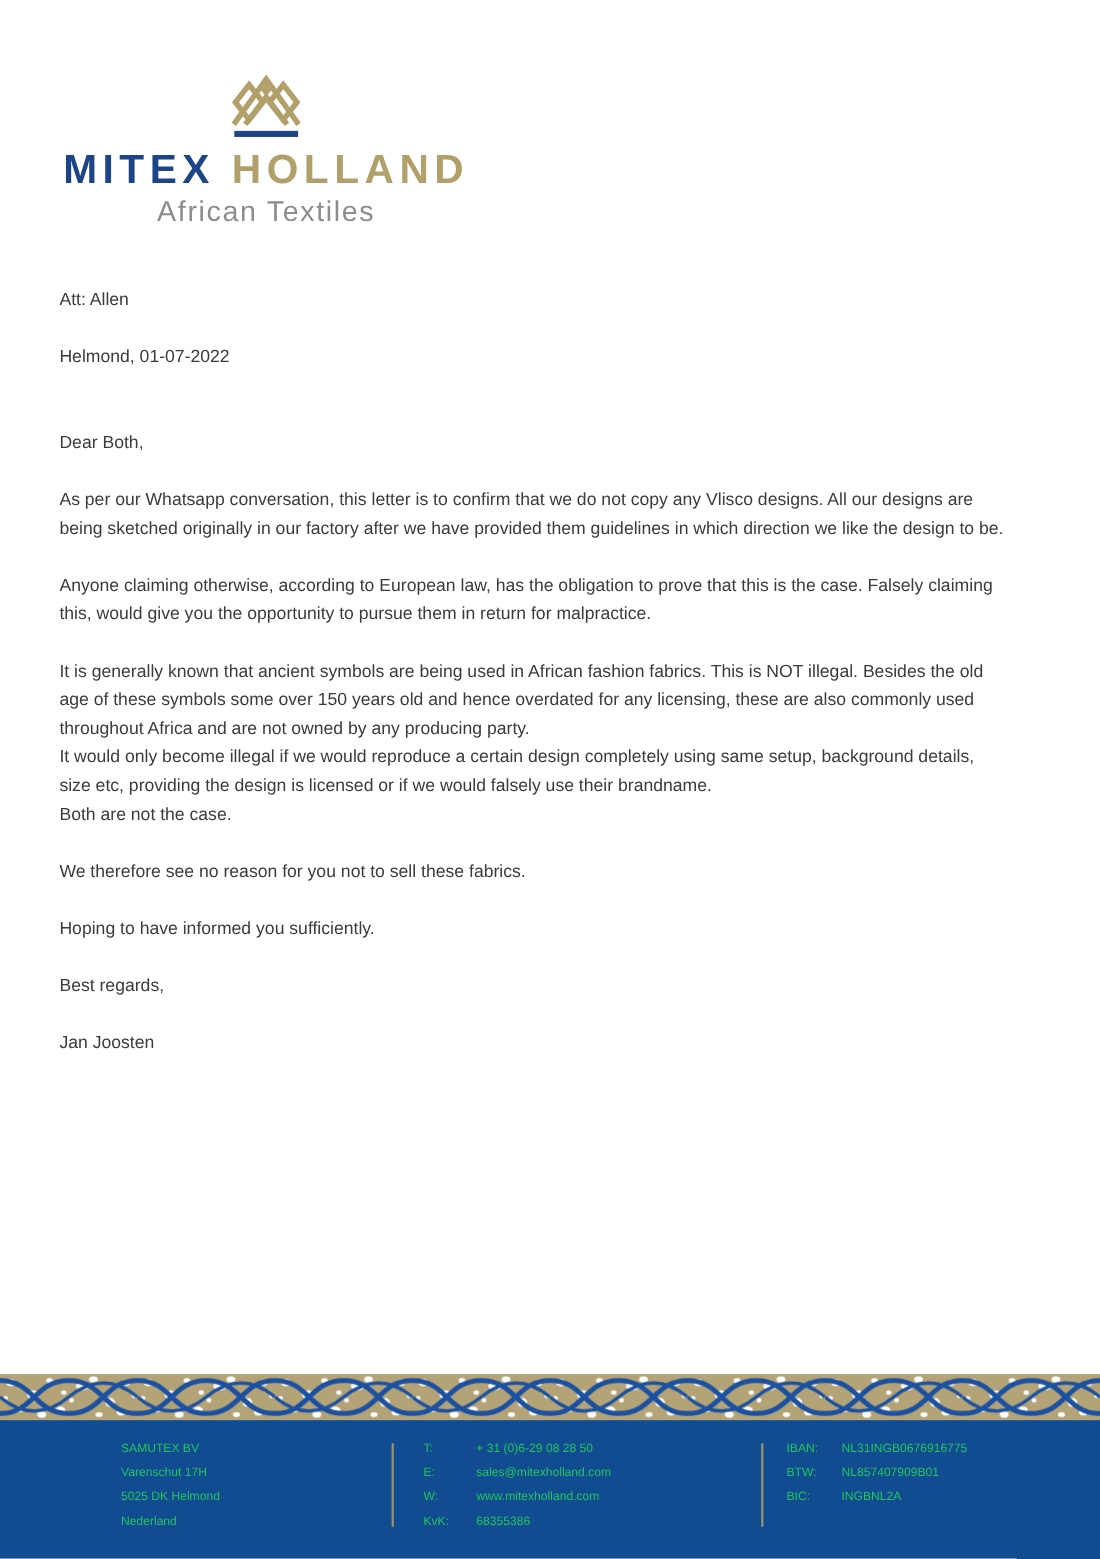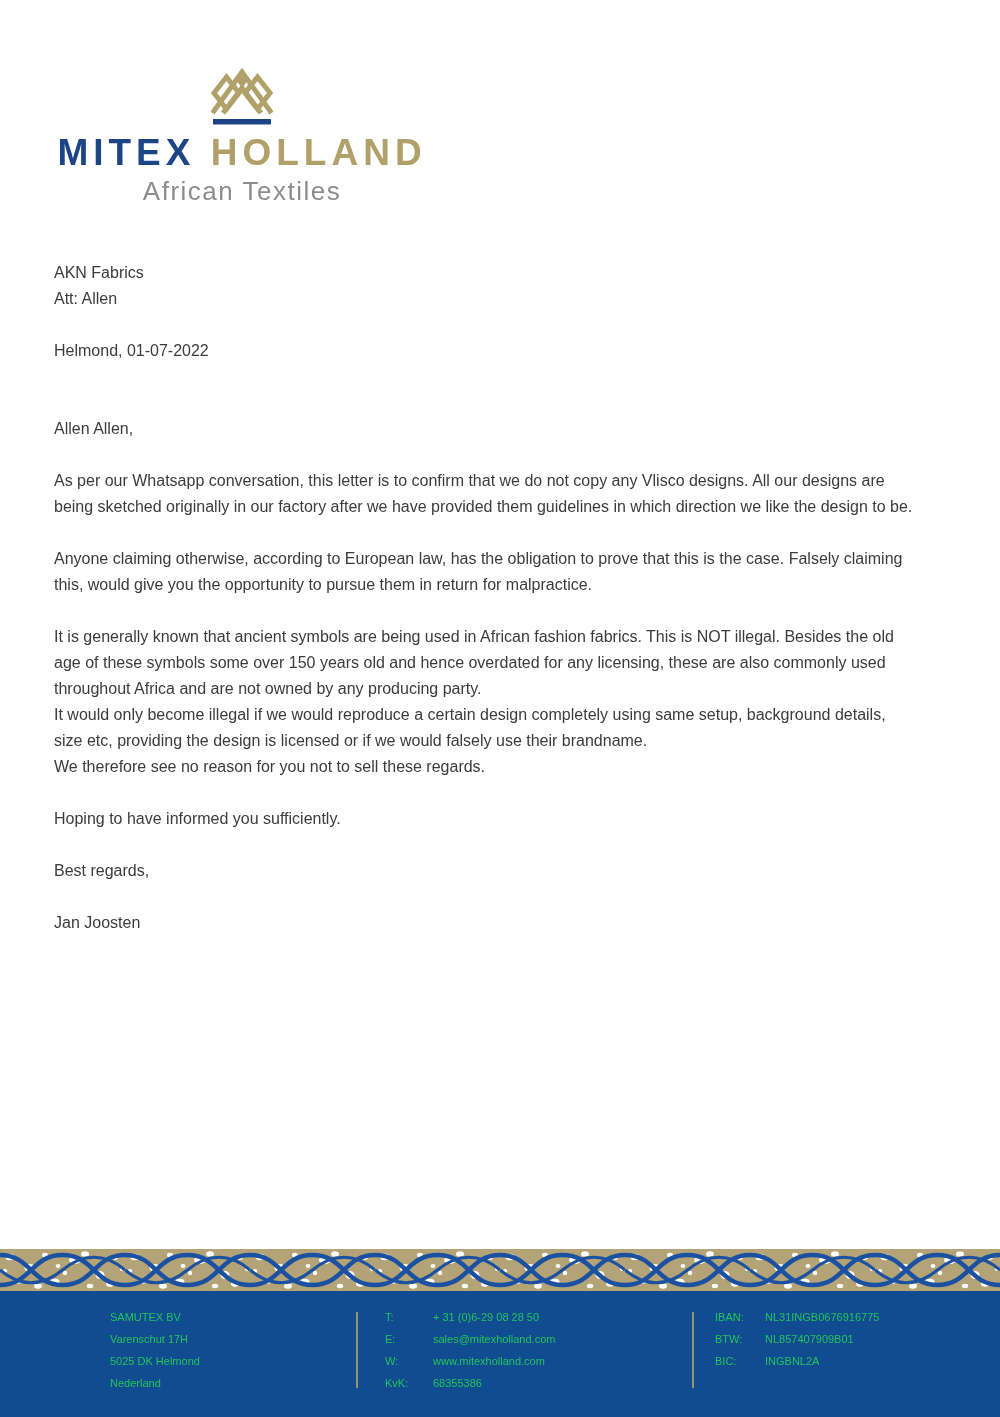--- a/index.html
+++ b/index.html
@@ -86,33 +86,33 @@
     </span>
     <div class="brand-line">
       <span class="brand-primary">MITEX</span>
       <span class="brand-secondary">HOLLAND</span>
     </div>
     <div class="brand-tagline">African Textiles</div>
   </div>
 
   <div class="letter">
     <div class="block">
-      <div>AKN Fabrics</div>
       <div>Att: Allen</div>
     </div>
 
     <div class="block gap-2">Helmond, 01-07-2022</div>
 
-    <div class="block">Allen Allen,</div>
+    <div class="block">Dear Both,</div>
 
     <p class="para">As per our Whatsapp conversation, this letter is to confirm that we do not copy any Vlisco designs. All our designs are being sketched originally in our factory after we have provided them guidelines in which direction we like the design to be.</p>
     <p class="para">Anyone claiming otherwise, according to European law, has the obligation to prove that this is the case. Falsely claiming this, would give you the opportunity to pursue them in return for malpractice.</p>
     <p class="para tight">It is generally known that ancient symbols are being used in African fashion fabrics. This is NOT illegal. Besides the old age of these symbols some over 150 years old and hence overdated for any licensing, these are also commonly used throughout Africa and are not owned by any producing party.</p>
     <p class="para tight">It would only become illegal if we would reproduce a certain design completely using same setup, background details, size etc, providing the design is licensed or if we would falsely use their brandname.</p>
-    <p class="para">We therefore see no reason for you not to sell these regards.</p>
+    <p class="para">Both are not the case.</p>
+    <p class="para">We therefore see no reason for you not to sell these fabrics.</p>
     <p class="para">Hoping to have informed you sufficiently.</p>
 
     <div class="block">Best regards,</div>
 
     <div class="block">
       <div>Jan Joosten</div>
     </div>
   </div>
 
   <div class="footer-band">

